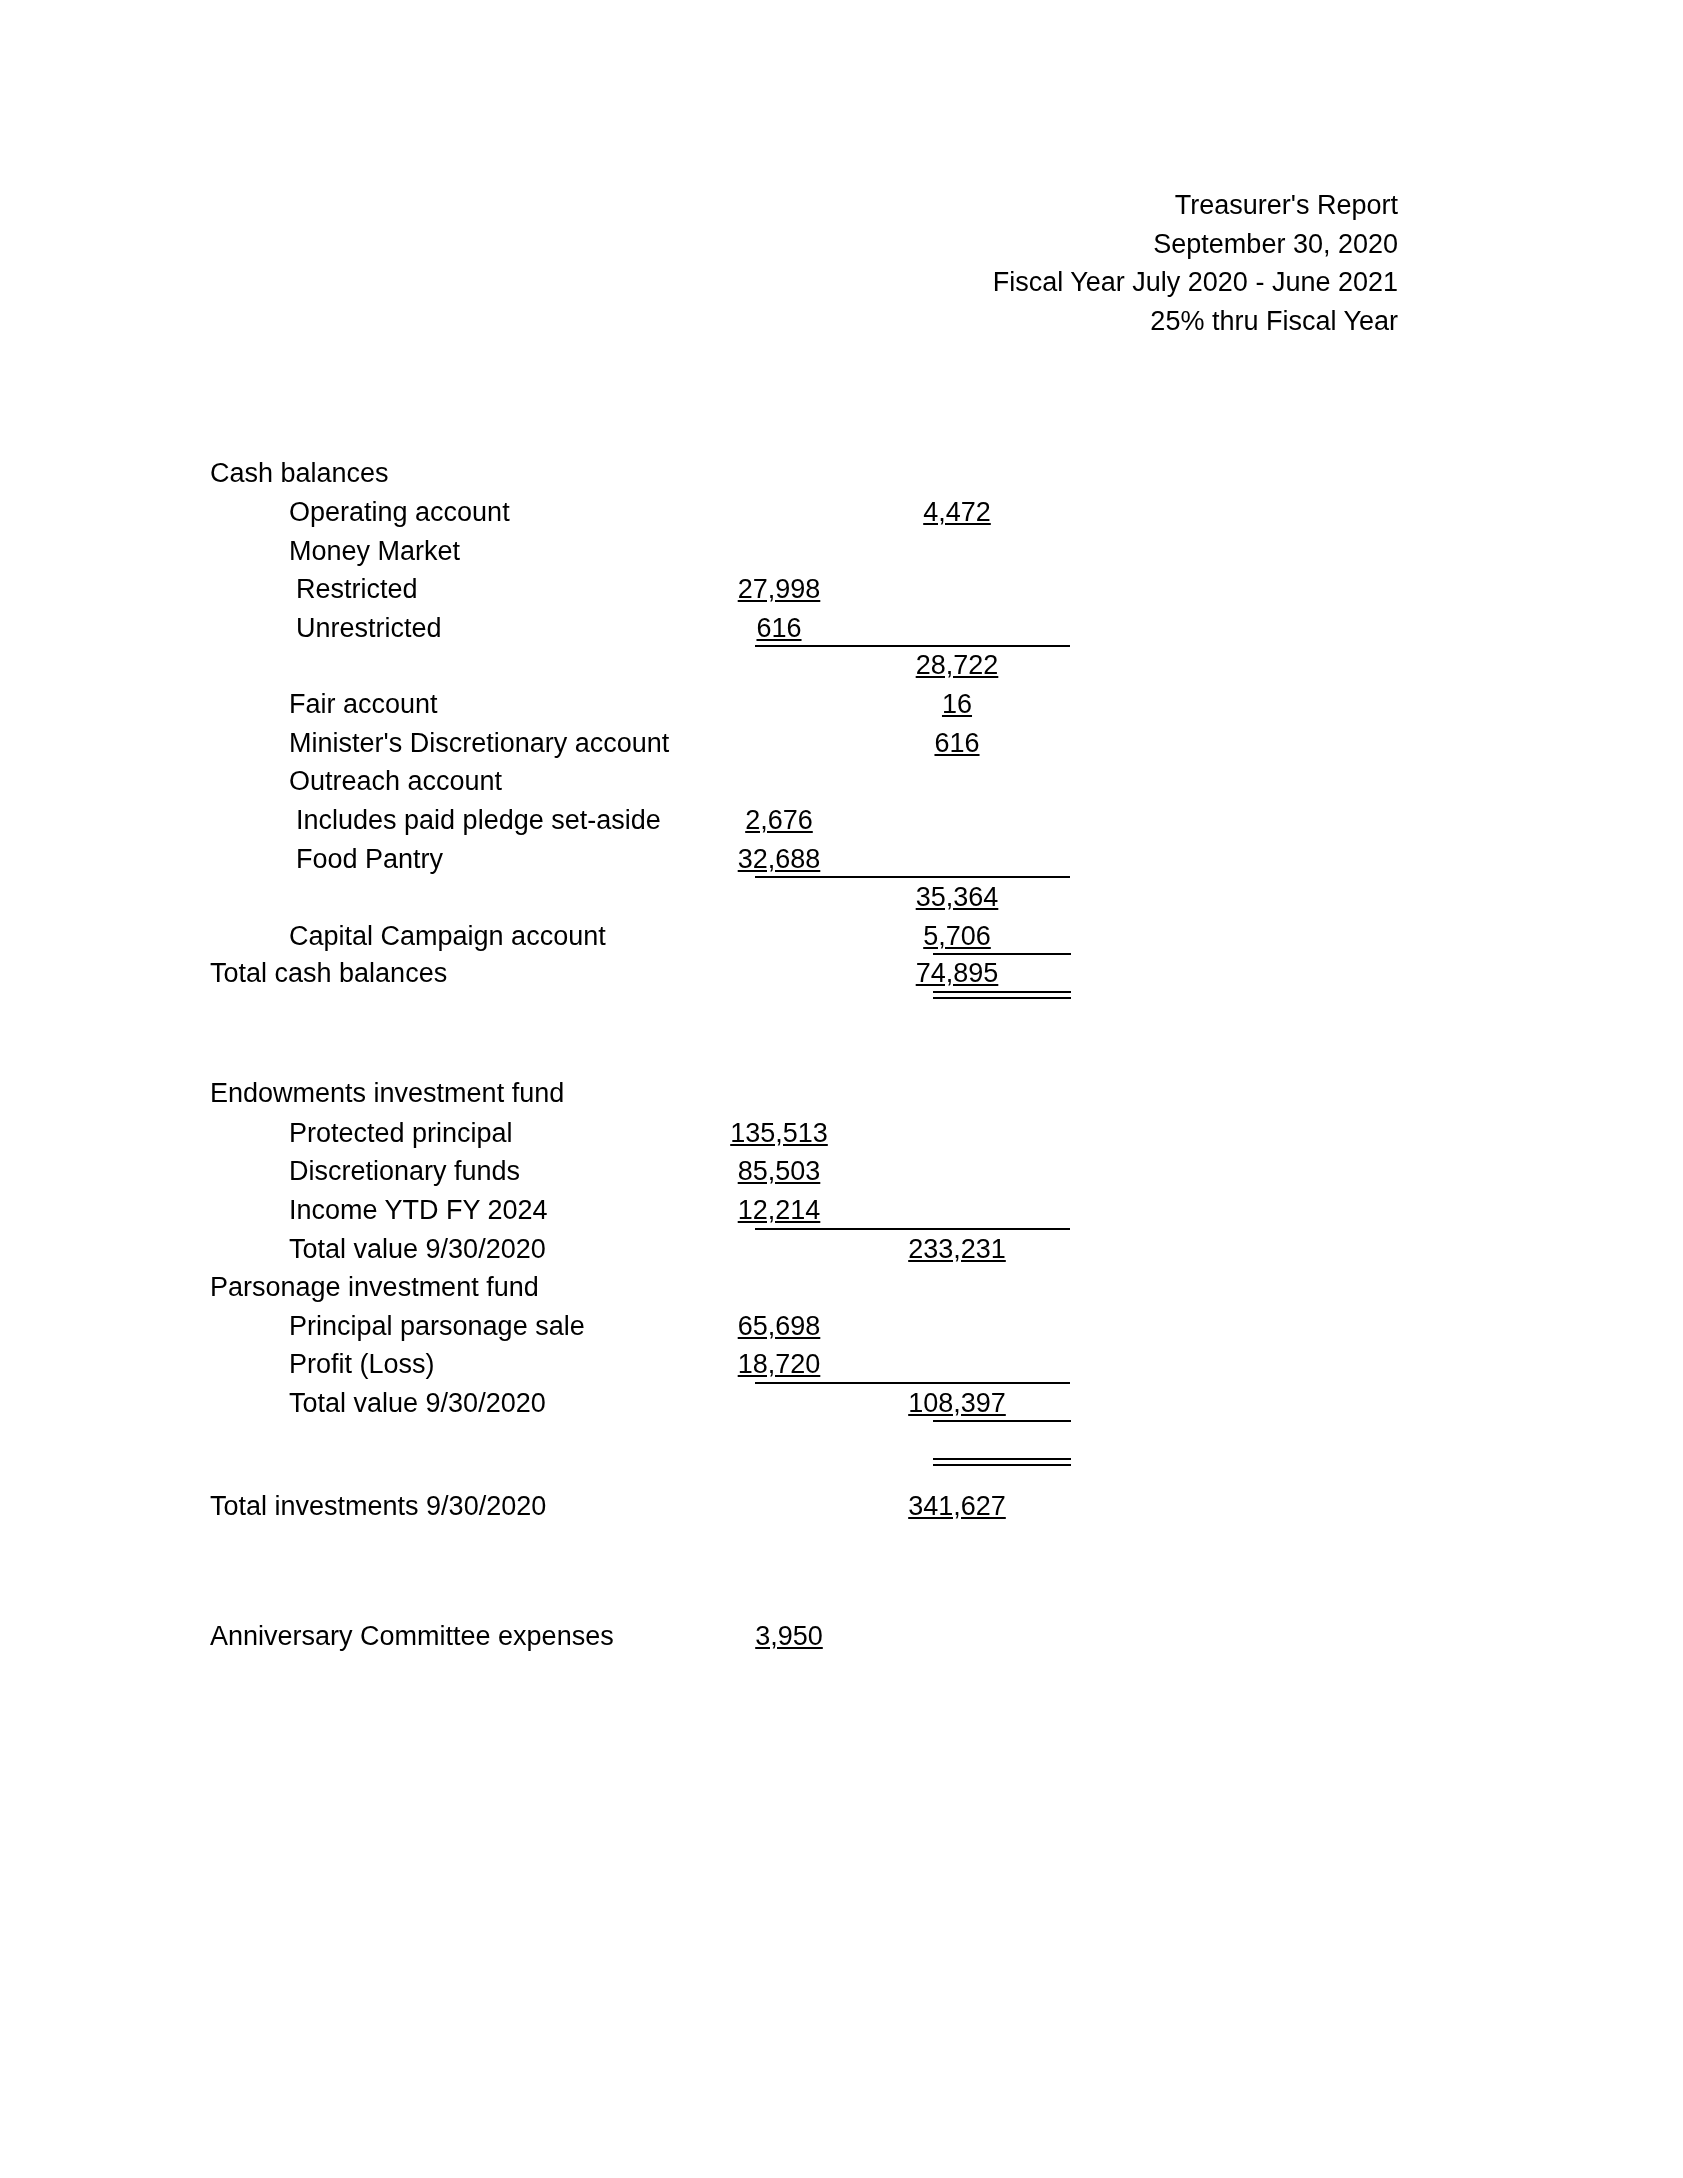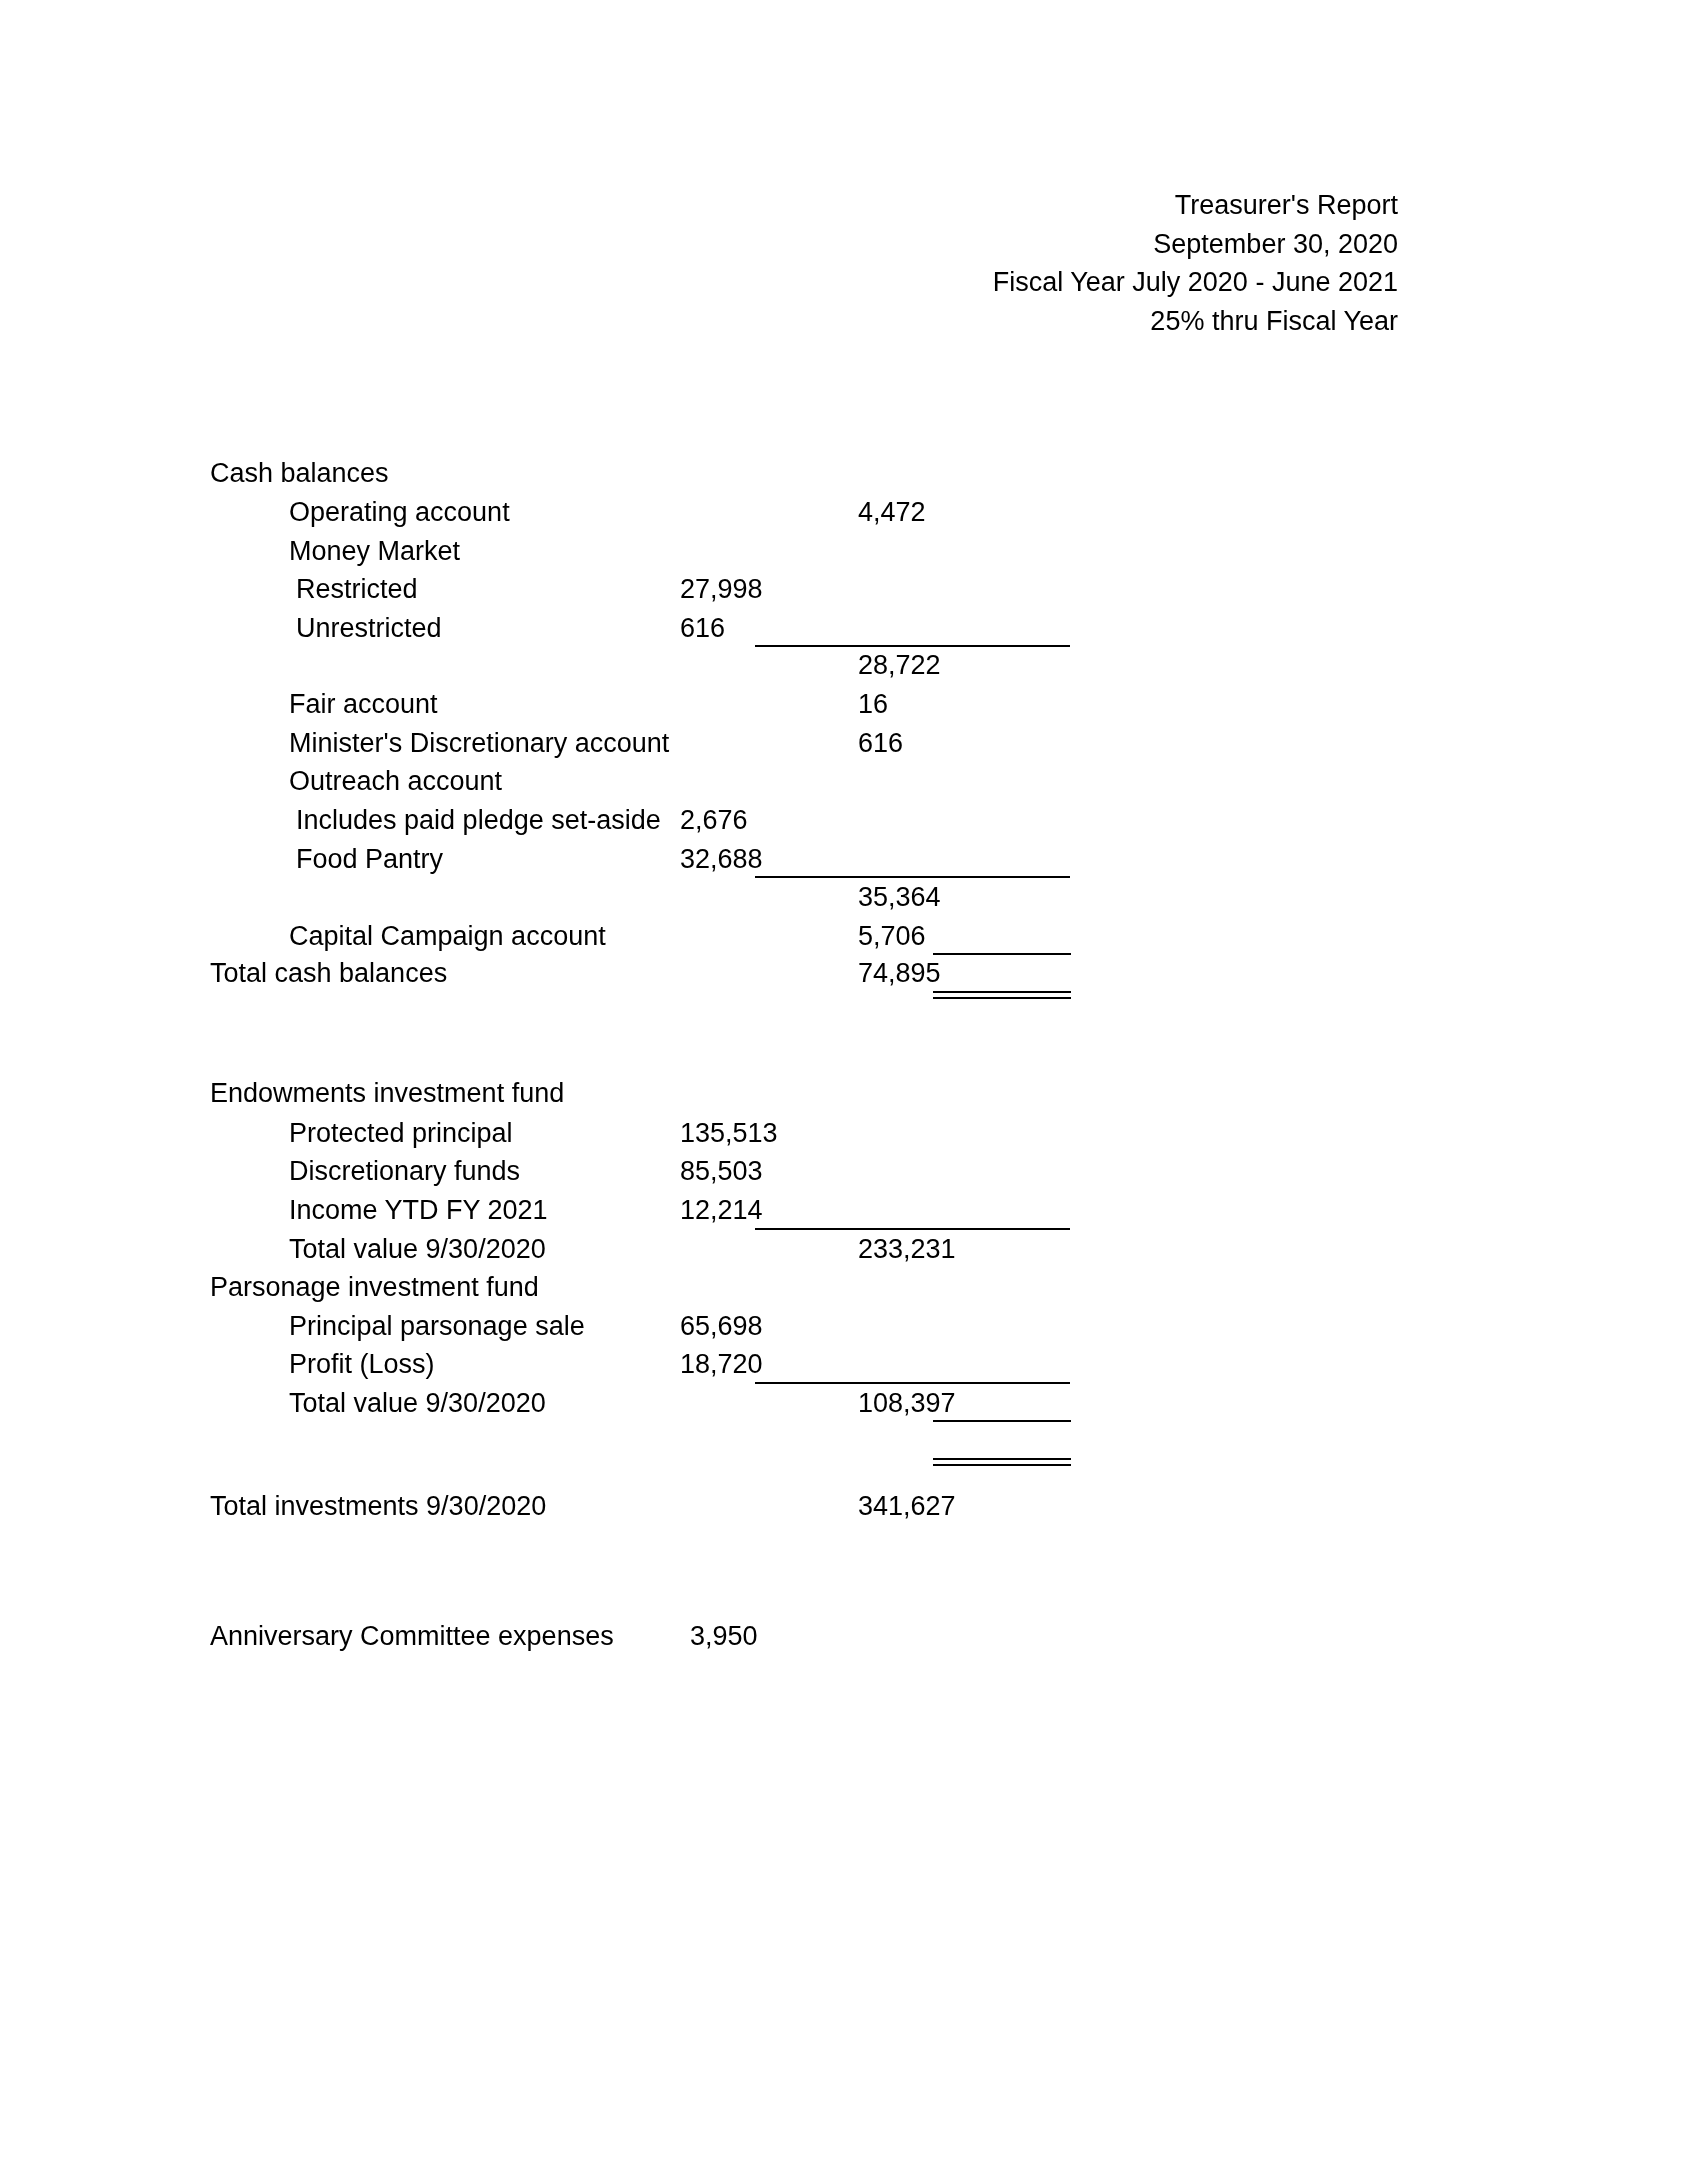--- a/index.html
+++ b/index.html
@@ -5,21 +5,21 @@
   html, body { margin: 0; padding: 0; background: #ffffff; }
   body { width: 1683px; height: 2178px; position: relative; overflow: hidden;
          font-family: "Liberation Sans", "DejaVu Sans", sans-serif; color: #000; }
   .title-line { position: absolute; left: 0; width: 1398px; text-align: right;
                 font-size: 27px; line-height: 36px; }
   .row { position: absolute; left: 0; width: 1502px; height: 36px; font-size: 27px; line-height: 36px; }
   .lbl { position: absolute; white-space: nowrap; }
   .l0 { left: 210px; }
   .l1 { left: 253px; margin-left: 36px; }
   .l2 { left: 296px; }
-  .num { position: absolute; text-align: left; width: 198px; white-space: nowrap; }
+  .num { position: absolute; text-align: center; width: 198px; white-space: nowrap; text-decoration: underline; }
   .c1 { left: 680px; }   
   .c2 { left: 858px; }   
   .c1b { left: 690px; }  
   .rule { position: absolute; height: 2px; background: #000; }
   .r1 { left: 755px; width: 315px; }
   .r2 { left: 933px; width: 138px; }
   .dbl { position: absolute; left: 933px; width: 138px; height: 8px;
          border-top: 2px solid #000; border-bottom: 2px solid #000; box-sizing: border-box; }
 </style>
 </head>
@@ -96,21 +96,21 @@
   </div>
   <div class="row" style="top:1115px">
     <span class="lbl l1">Protected principal</span>
     <span class="num c1">135,513</span>
   </div>
   <div class="row" style="top:1153px">
     <span class="lbl l1">Discretionary funds</span>
     <span class="num c1">85,503</span>
   </div>
   <div class="row" style="top:1192px">
-    <span class="lbl l1">Income YTD FY 2021</span>
+    <span class="lbl l1">Income YTD FY 2024</span>
     <span class="num c1">12,214</span>
   </div>
   <div class="rule r1" style="top:1228px"></div>
   <div class="row" style="top:1231px">
     <span class="lbl l1">Total value 9/30/2020</span>
     <span class="num c2">233,231</span>
   </div>
   <div class="row" style="top:1269px">
     <span class="lbl l0">Parsonage investment fund</span>
   </div>

